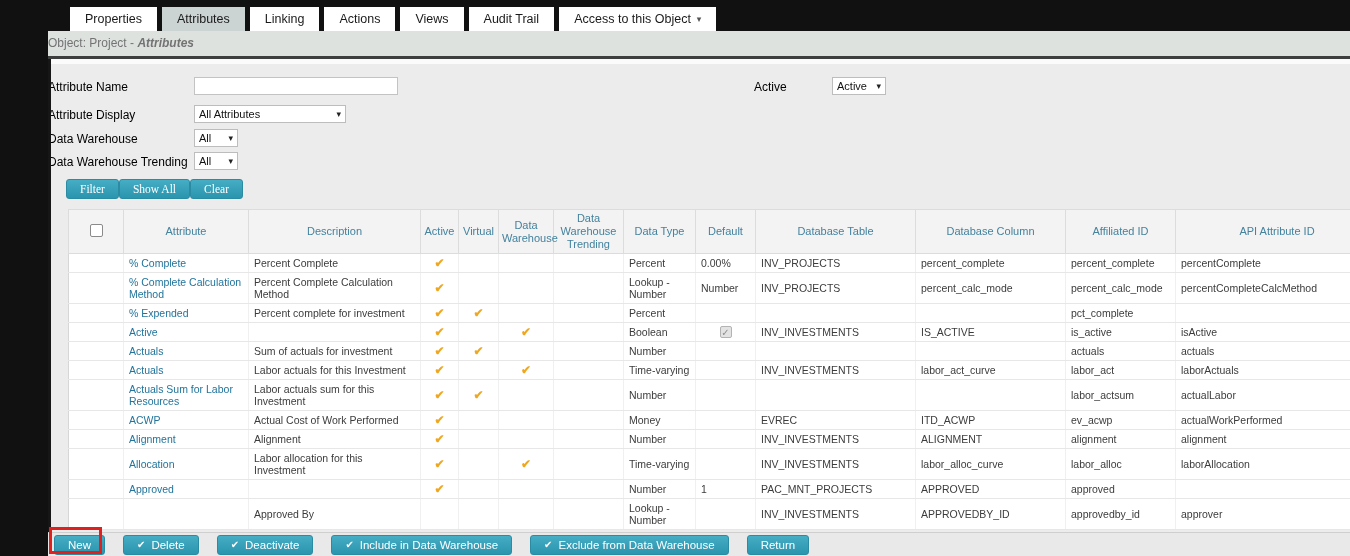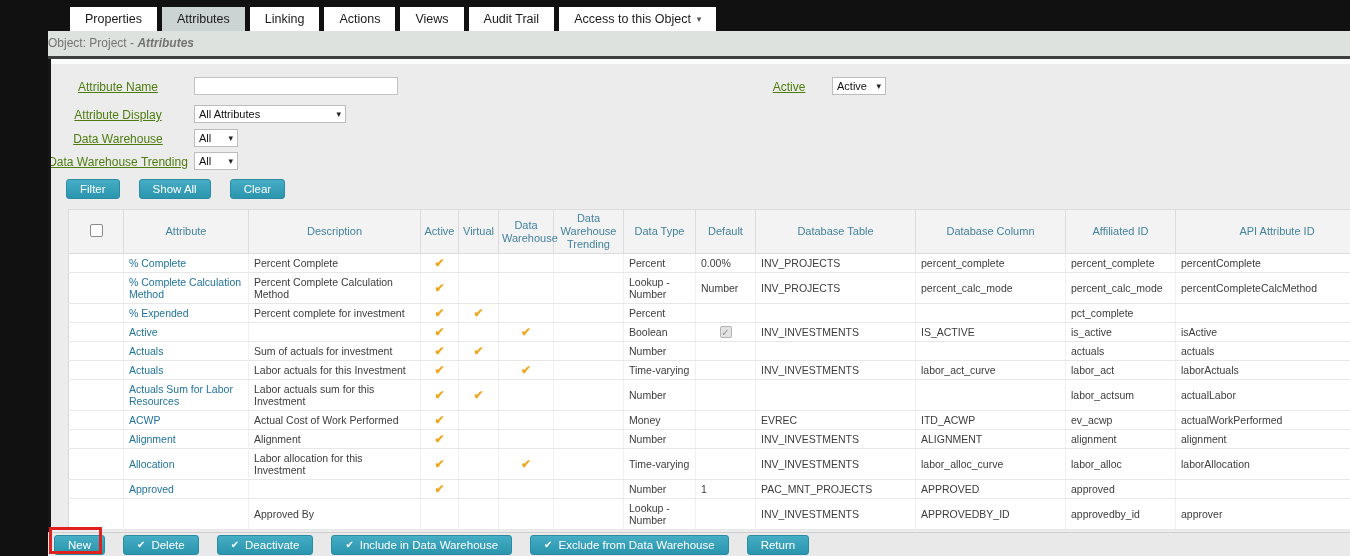--- a/index.html
+++ b/index.html
@@ -19,31 +19,31 @@
                 font-size:12px; color:#737373; line-height:25px; }
   .object-bar .emph { font-weight:bold; font-style:italic; }
   .sep { position:absolute; top:56px; left:0; width:1350px; height:3px; background:#3c3f3e; }
 
   
   .content { position:absolute; top:59px; left:0; width:1350px; height:473px; background:#ececec; overflow:hidden; }
   .edge-left  { position:absolute; top:0; left:0; width:3px; height:473px; background:#161616; }
   .edge-right { position:absolute; top:0; right:0; width:4px; height:473px; background:#161616; }
   .white-strip { position:absolute; top:0; left:3px; width:1343px; height:5px; background:#fbfbfb; }
 
-  .f-label { position:absolute; font-size:12px; color:#4d7c0f; text-align:center; width:140px;text-decoration:underline; }
+  .f-label { position:absolute; font-size:12px; color:#000000; text-align:left; width:140px; }
   .f-input { position:absolute; height:18px; background:#fff; border:1px solid #c3c3c3; font-size:11px; padding:0 4px;
              font-family:"Liberation Sans", sans-serif; }
   .f-select { position:absolute; height:18px; background:#fff; border:1px solid #bdbdbd; font-size:11px; color:#111;
               display:flex; align-items:center; justify-content:space-between; padding:0 4px; cursor:pointer; }
   .f-select .caret { font-size:9px; color:#222; margin-left:6px; }
 
   .btn { display:inline-flex; align-items:center; justify-content:center; height:20px; padding:0 13px;
          background:linear-gradient(#45adc4,#2a95ae); border:1px solid #2a8ba3; border-radius:3px;
          color:#fff; font-size:11.5px; cursor:pointer; white-space:nowrap; }
-  .filter-btn-row { position:absolute; left:18px; top:120px; display:flex; gap:19px; }
+  .filter-btn-row { position:absolute; left:18px; top:120px; display:flex; gap:0;font-family:Liberation Serif, serif; }
 
   
   .grid-wrap { position:absolute; left:20px; top:150px; width:1310px; }
   table.grid { border-collapse:collapse; width:1310px; background:#fff; border:1px solid #d6d6d6; table-layout:fixed; }
   table.grid th { background:#f3f3f3; color:#44829e; font-weight:normal; font-size:11px; text-align:center;
                   border:1px solid #dcdcdc; height:42px; padding:2px 3px; line-height:13px; }
   table.grid td { font-size:10.5px; color:#3c3c3c; border-bottom:1px solid #e7e7e7; border-right:1px solid #f0f0f0;
                   padding:3px 5px; height:18px; line-height:12px; vertical-align:middle; overflow:hidden; }
   td.c { text-align:center; }
   a.attr-link { color:#22749c; text-decoration:none; cursor:pointer; }

